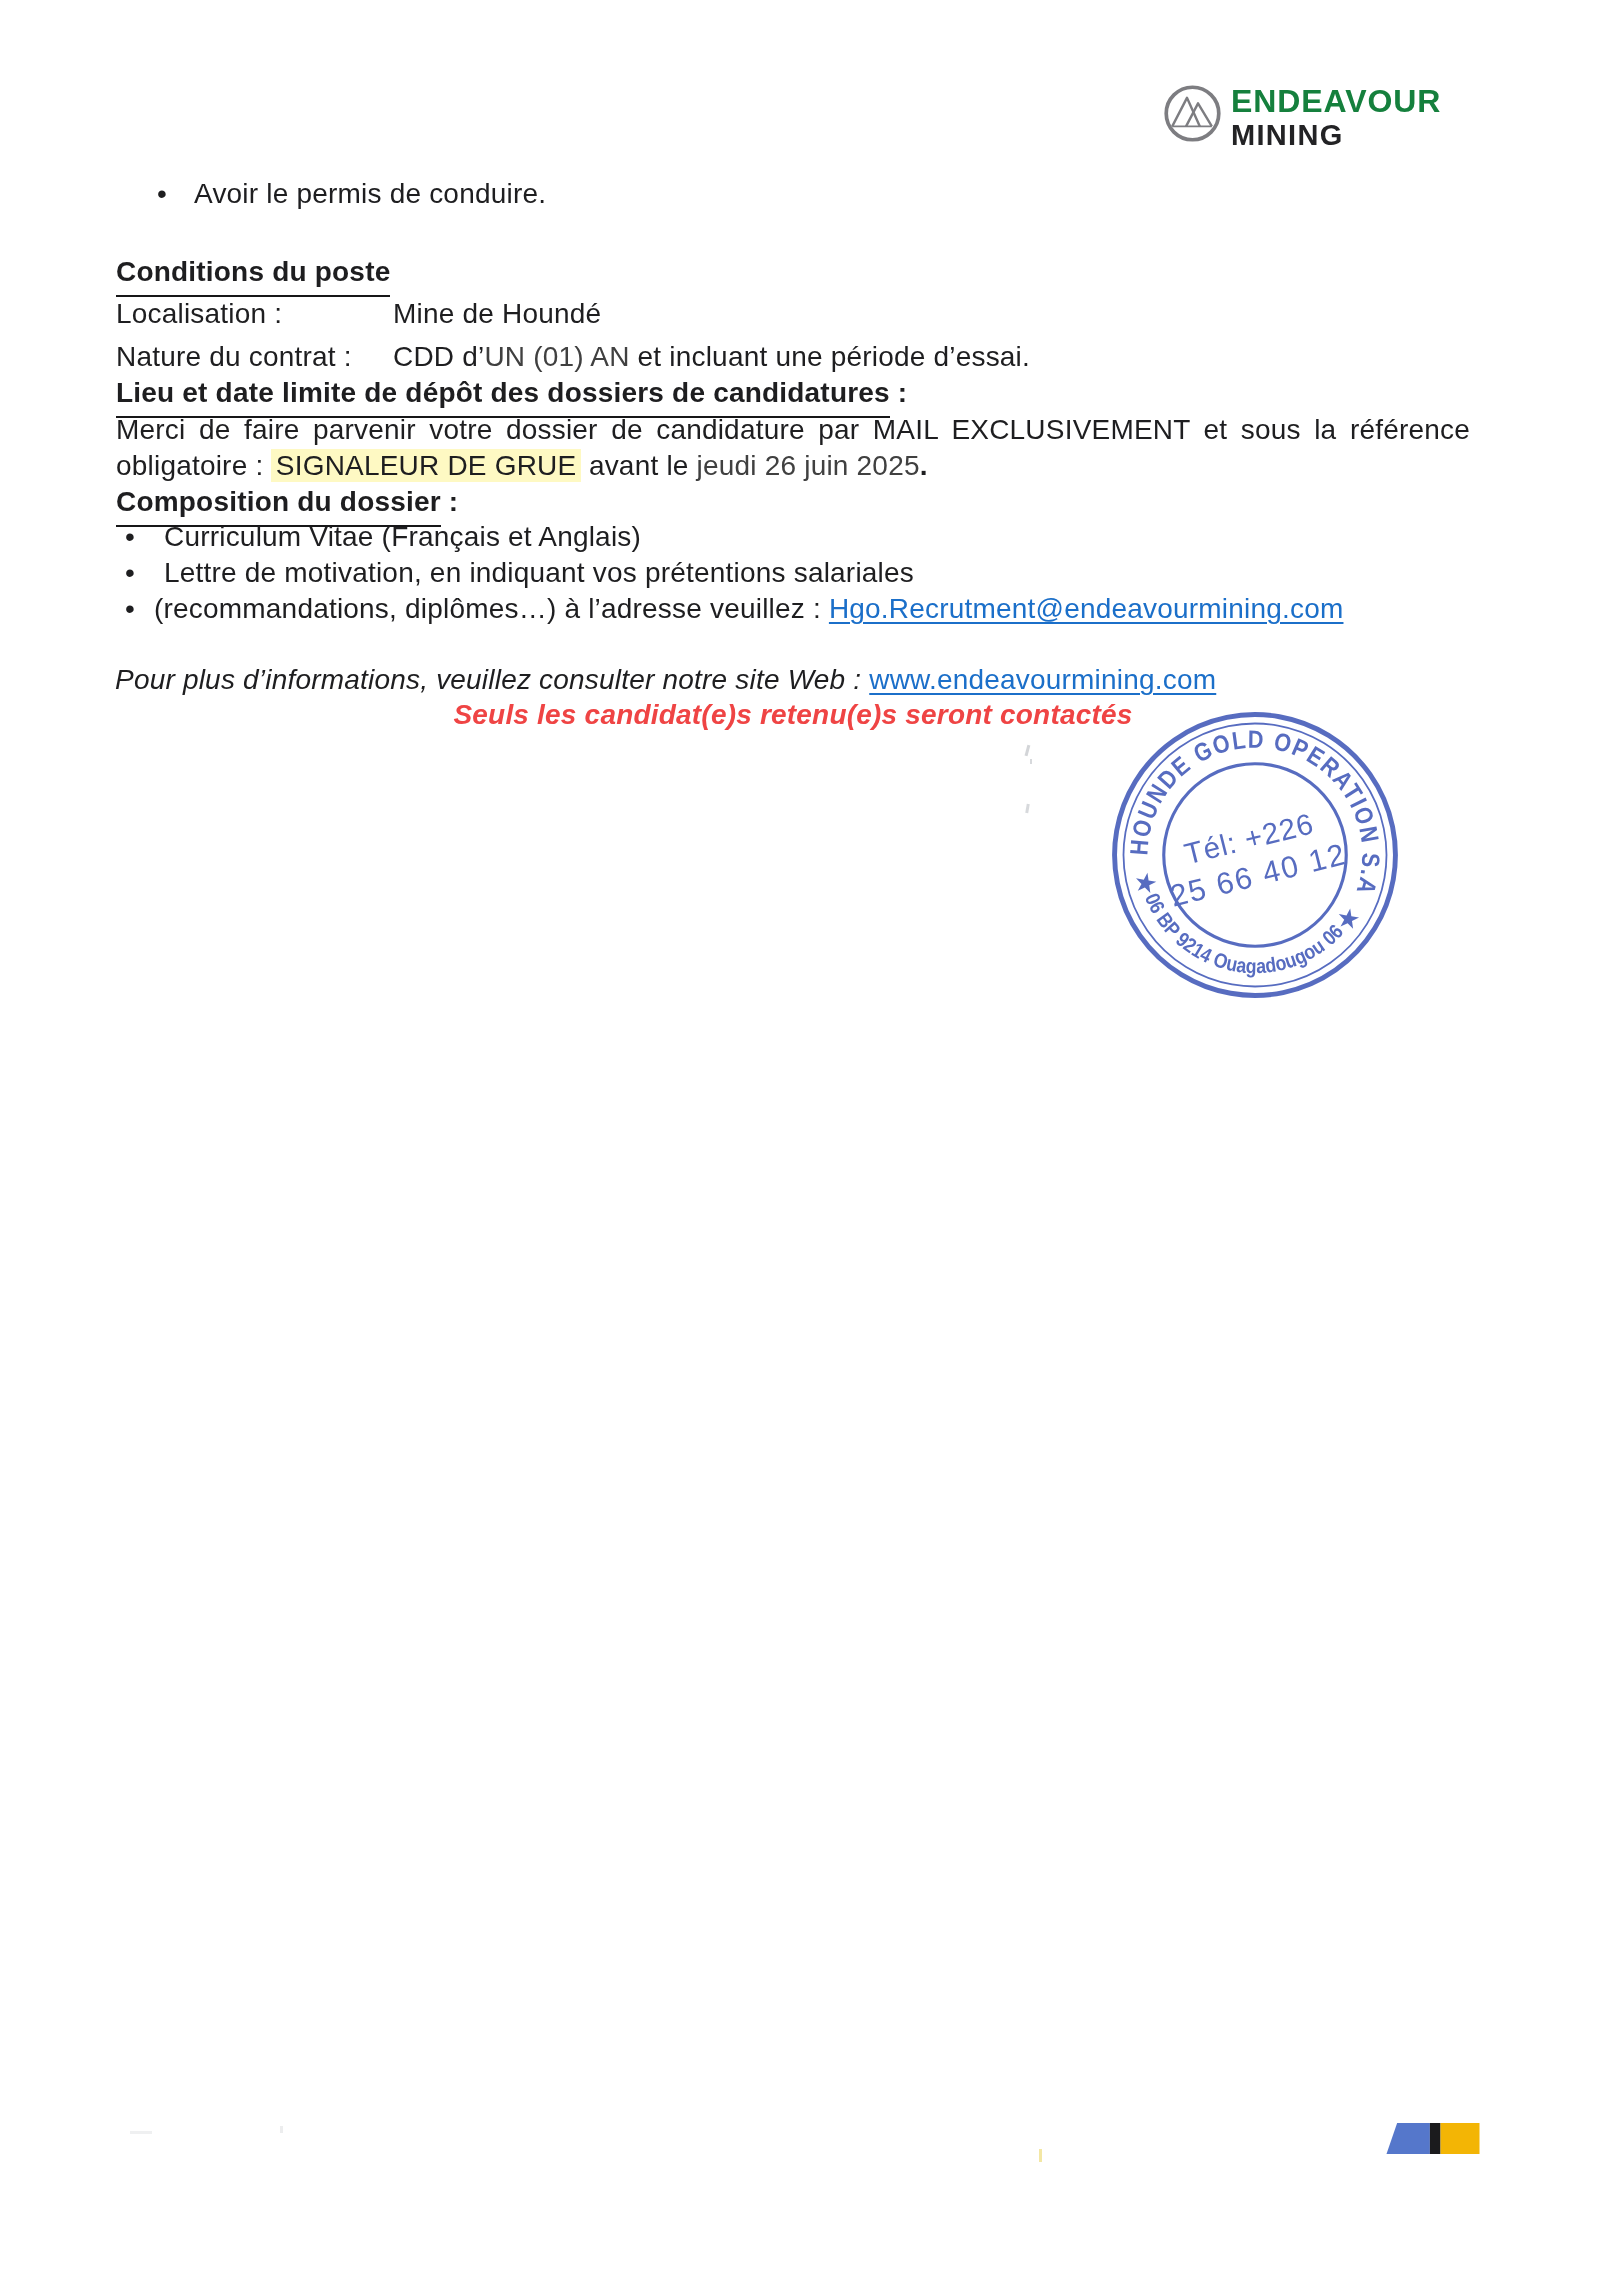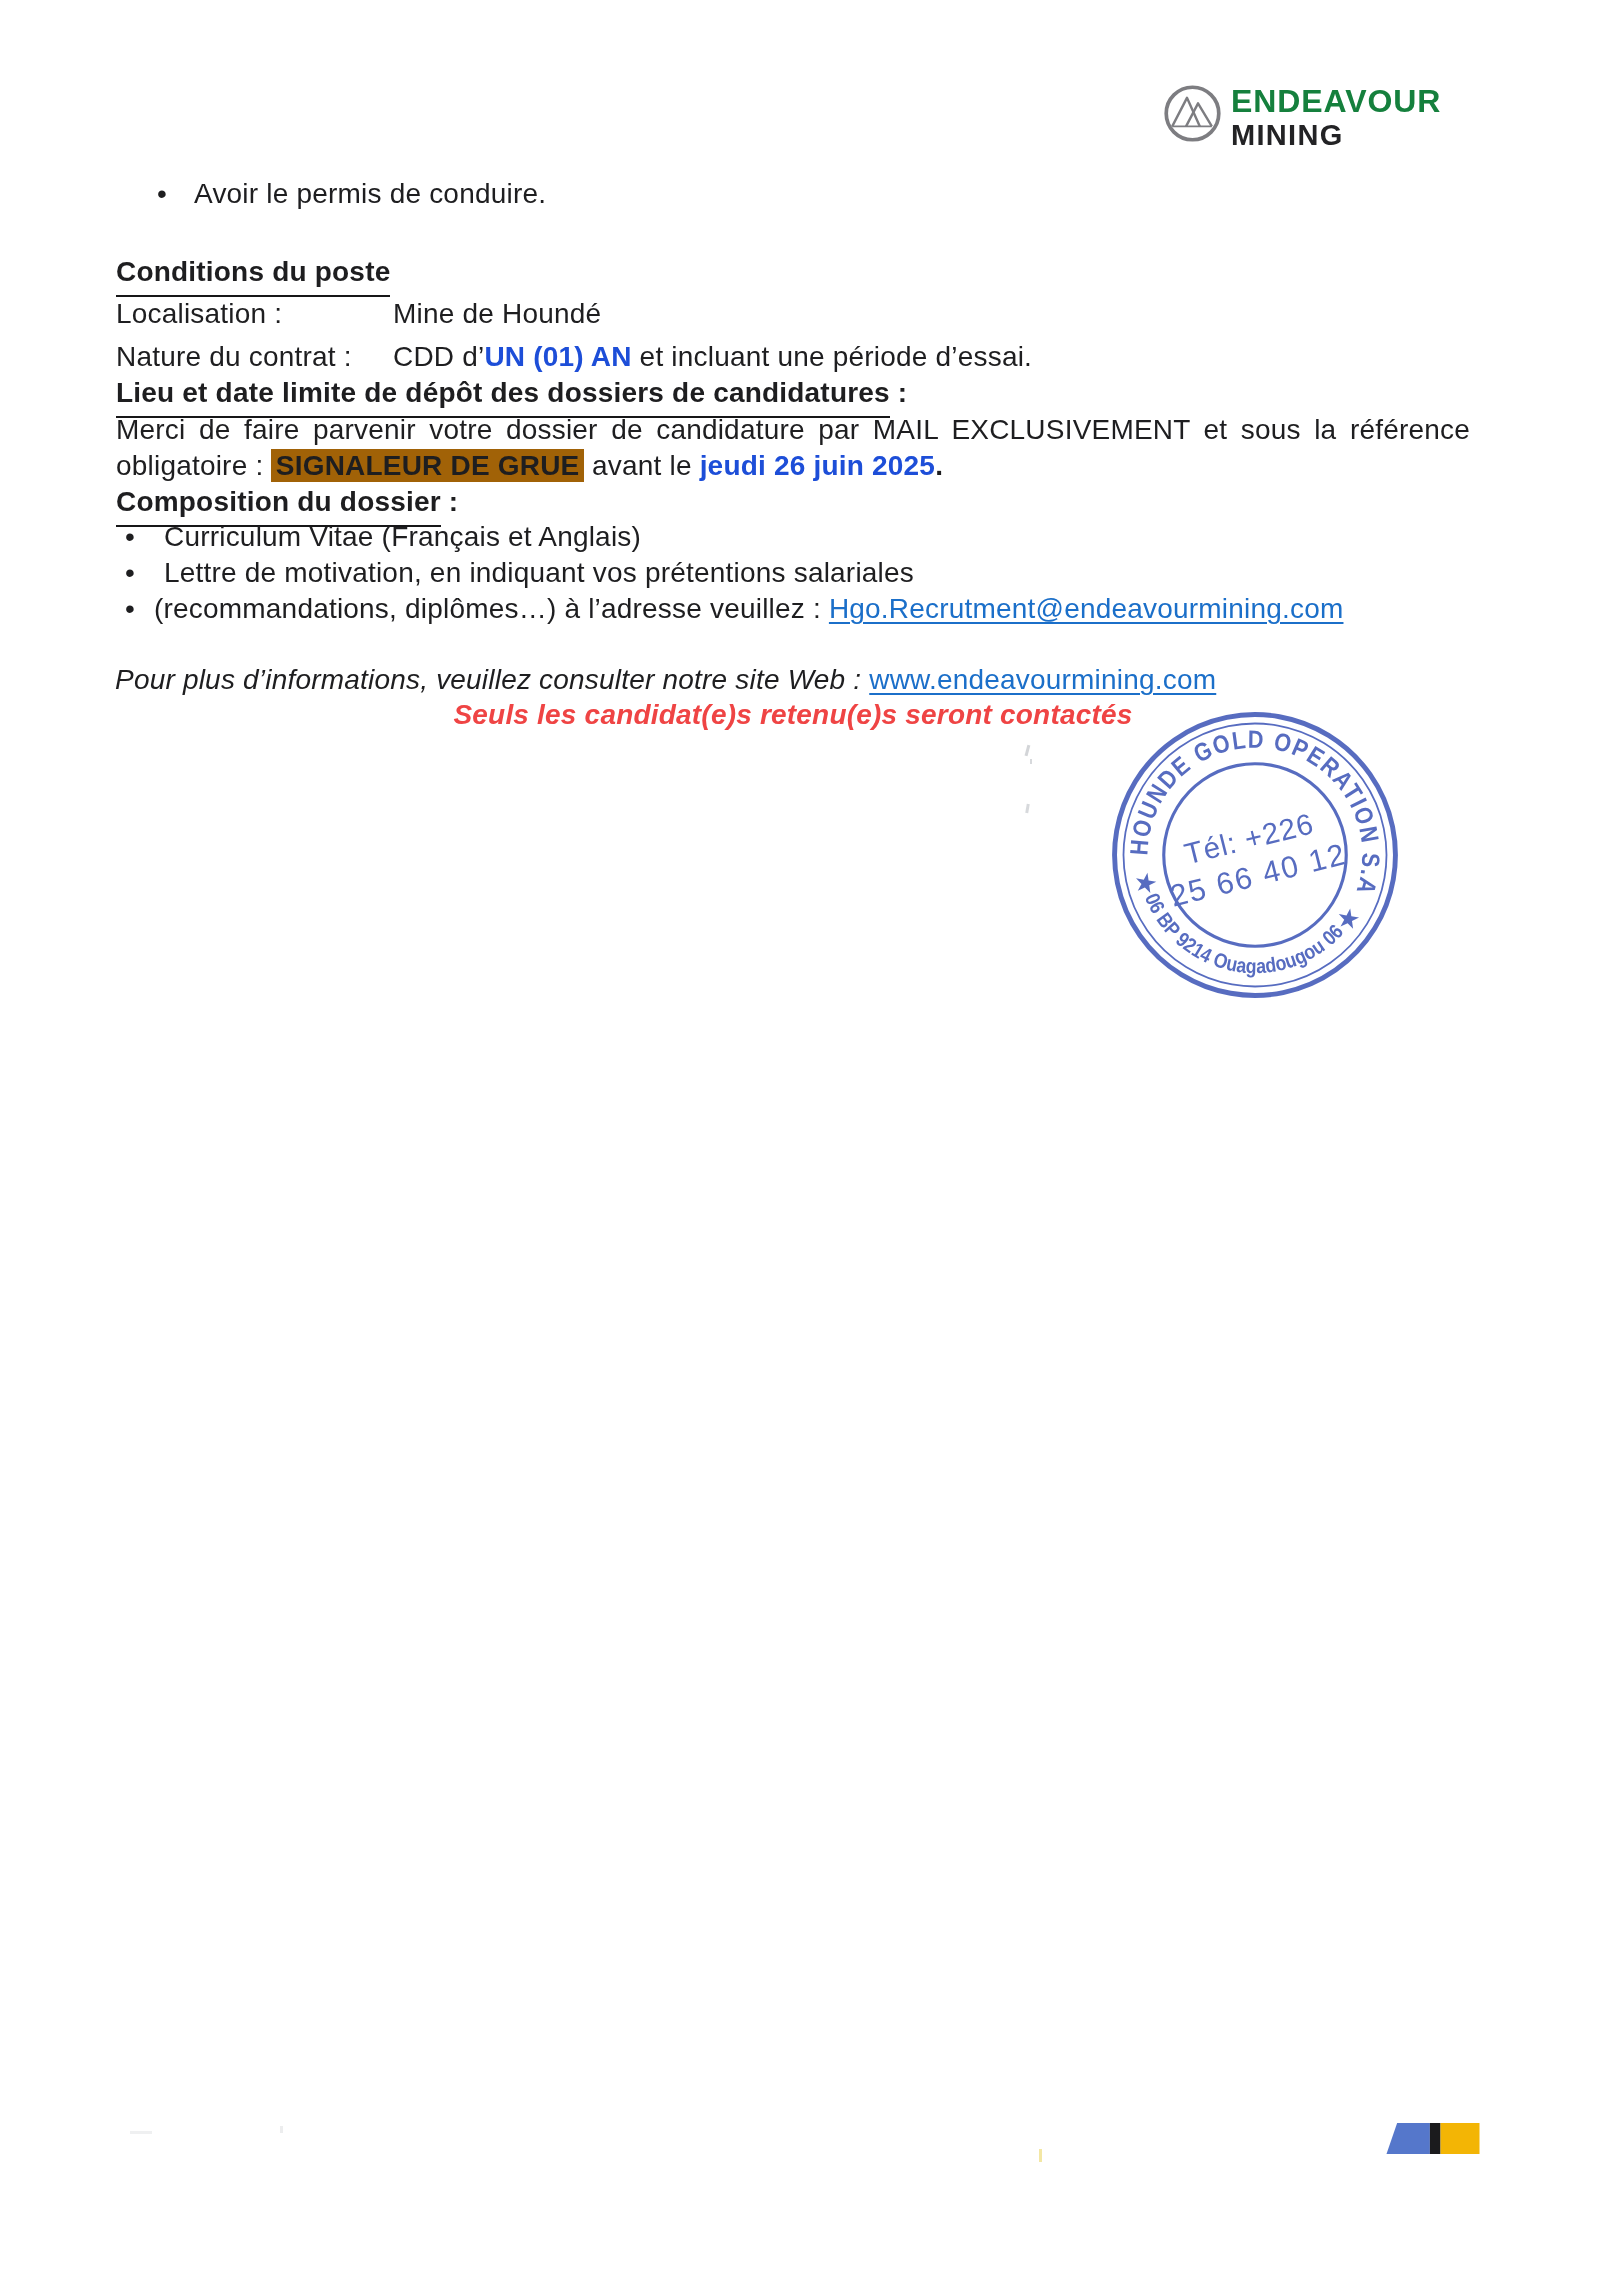--- a/index.html
+++ b/index.html
@@ -15,22 +15,22 @@
   .brand-text { position:absolute; left:68px; top:0; }
   .brand-line1 { font-size:32px; font-weight:bold; letter-spacing:0.9px; color:#15803d; line-height:41px; }
   .brand-line2 { font-size:29px; font-weight:bold; letter-spacing:1.3px; color:#232325; line-height:29.6px; margin-top:-0.9px; }
 
   
   .t { font-size:28px; line-height:36px; color:#1e1e20; letter-spacing:0.2px; }
   .bold { font-weight:bold; }
   .ital { font-style:italic; }
   .u3 { border-bottom:2.7px solid #161618; padding-bottom:8px; }
   .justify-last { text-align:justify; text-align-last:justify; }
-  .red { color:#1d4ed8; font-weight:bold; }
-  .hl { background:#a16207; font-weight:bold; padding:0.9px 4.5px; }
+  .red { color:#404040; font-weight:normal; }
+  .hl { background:#fef9c3; font-weight:normal; padding:0.9px 4.5px; }
   .link { color:#1b6fc9; text-decoration:underline; text-decoration-thickness:1.8px; text-underline-offset:3.6px; }
   .notice { color:#ef4444; font-weight:bold; font-style:italic; text-align:center; }
 
   .row-label { position:absolute; left:0; top:0; }
   .row-value { position:absolute; left:277px; top:0; white-space:nowrap; }
 
   .li-bullet { position:absolute; left:0; top:0; }
   .li-text { margin-left:39px; }
   .li-cont { margin-left:29px; }
 

